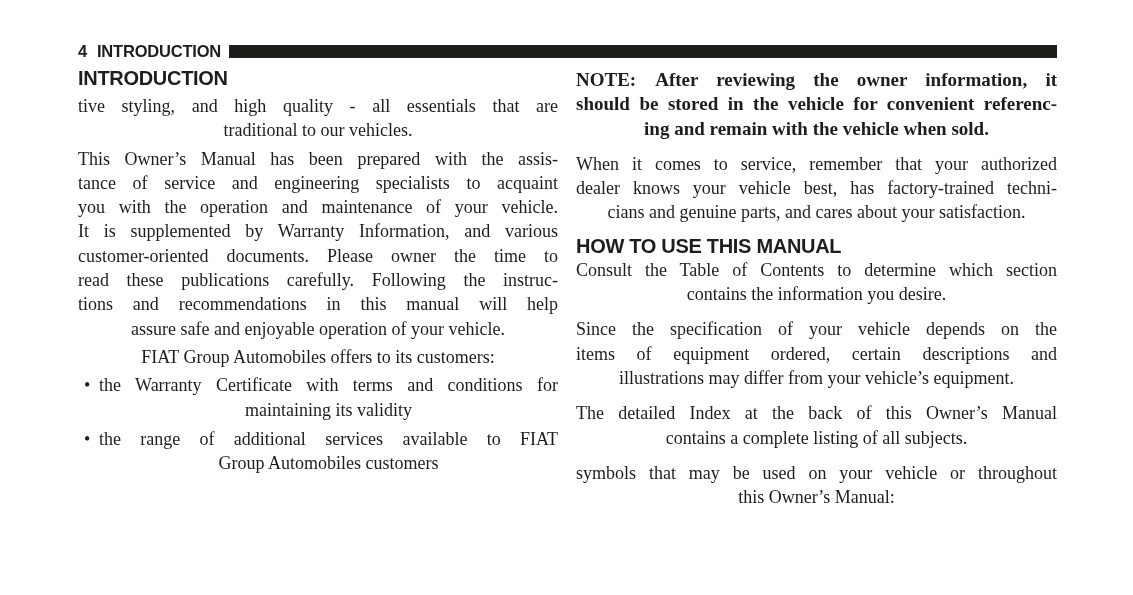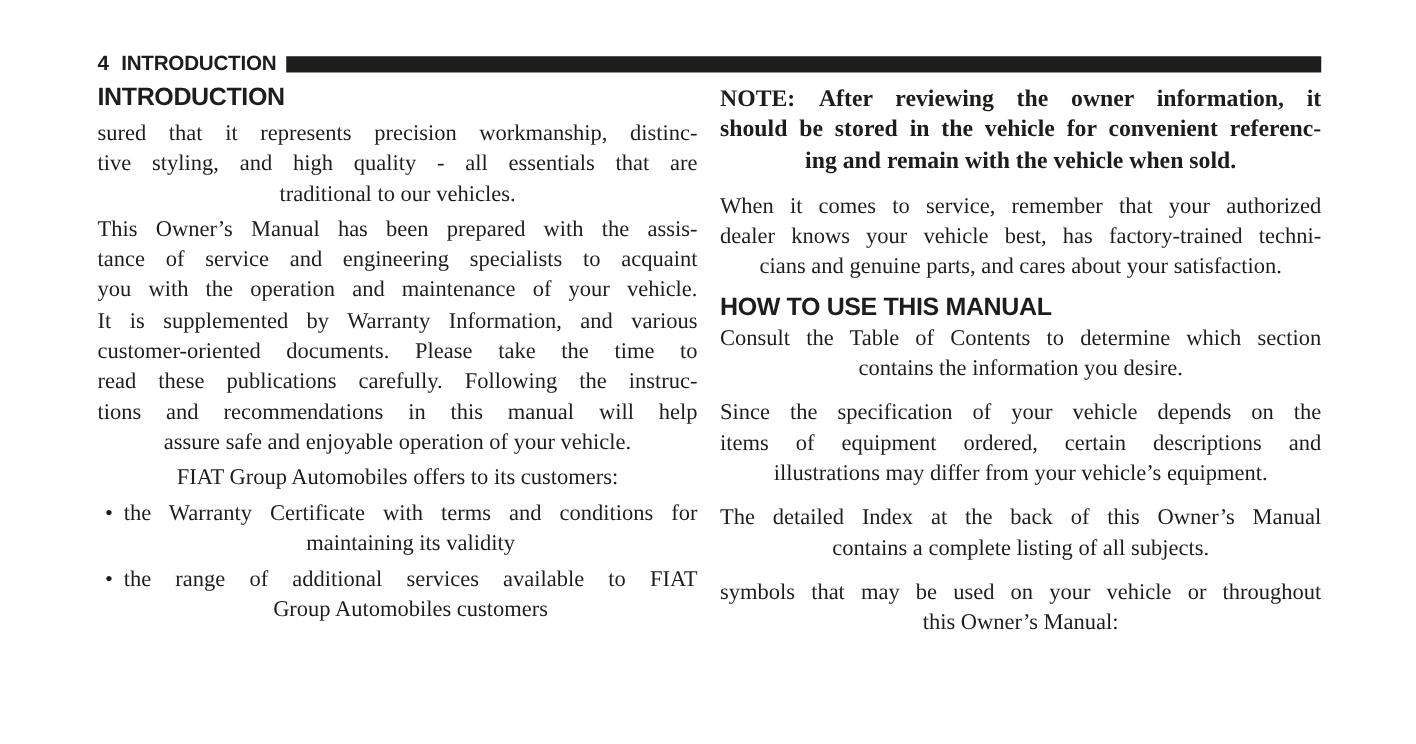--- a/index.html
+++ b/index.html
@@ -87,30 +87,29 @@
     <span class="page-num">4</span>
     <span class="header-title">INTRODUCTION</span>
     <span class="header-bar"></span>
   </div>
 
   <div class="content">
     <div class="col left">
       <div class="col-heading">INTRODUCTION</div>
       <div class="blocks">
           <div class="para">
-            <div class="line">sured that it represents precision workmanship, distinc-</div>
             <div class="line">tive styling, and high quality - all essentials that are</div>
             <div class="line last">traditional to our vehicles.</div>
           </div>
           <div class="para">
             <div class="line">This Owner’s Manual has been prepared with the assis-</div>
             <div class="line">tance of service and engineering specialists to acquaint</div>
             <div class="line">you with the operation and maintenance of your vehicle.</div>
             <div class="line">It is supplemented by Warranty Information, and various</div>
-            <div class="line">customer-oriented documents. Please take the time to</div>
+            <div class="line">customer-oriented documents. Please owner the time to</div>
             <div class="line">read these publications carefully. Following the instruc-</div>
             <div class="line">tions and recommendations in this manual will help</div>
             <div class="line last">assure safe and enjoyable operation of your vehicle.</div>
           </div>
           <div class="para">
             <div class="line last">FIAT Group Automobiles offers to its customers:</div>
           </div>
           <div class="bullet">
             <span class="marker">•</span>
             <div class="line">the Warranty Certificate with terms and conditions for</div>

